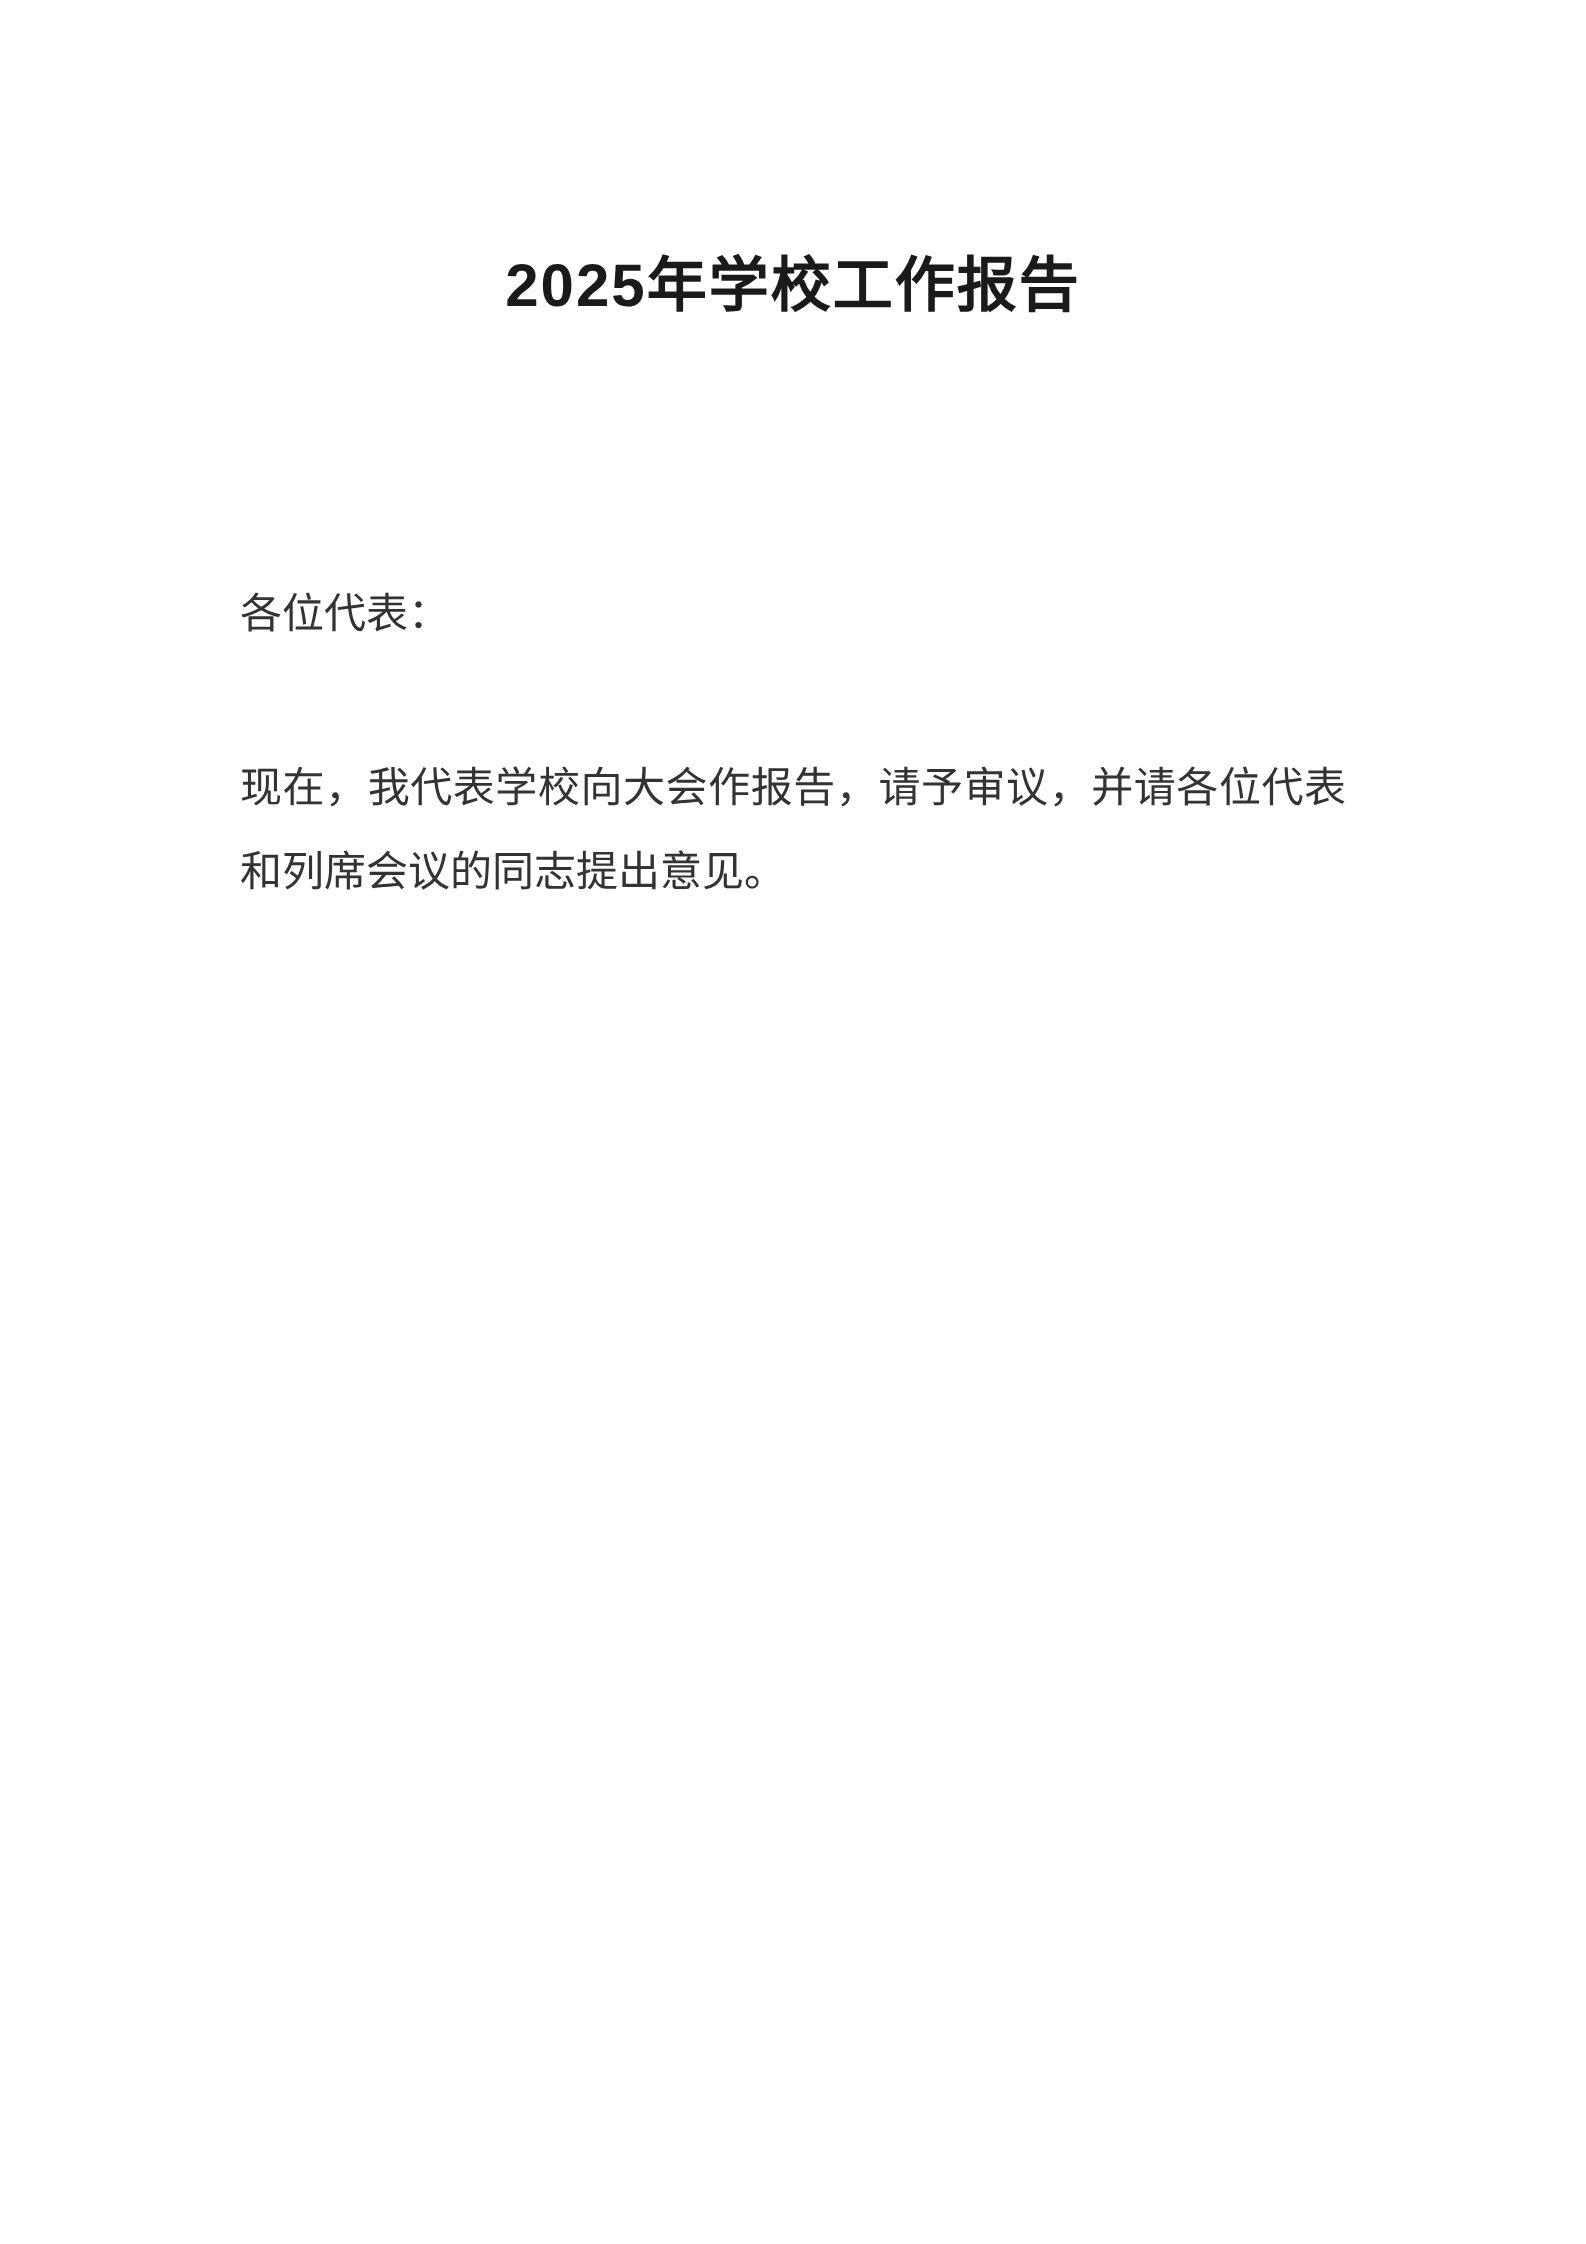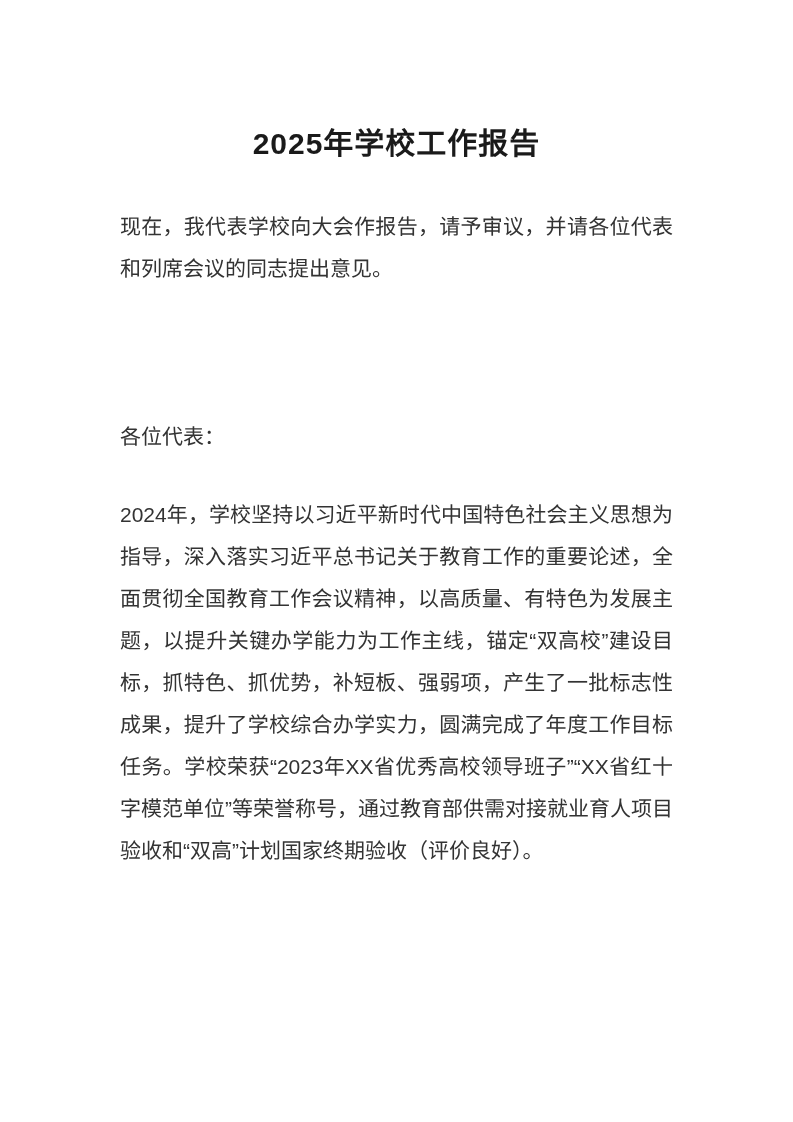--- a/index.html
+++ b/index.html
@@ -43,20 +43,19 @@
   .section-head { margin-top: 42px; font-weight: normal; }
   .section-body { margin-top: 36px; }
 </style>
 </head>
 <body>
 
 <div class="page">
 
   <h1 class="doc-title">2025年学校工作报告</h1>
 
+  <p class="body-text salutation">各位代表：</p>
+
   <p class="body-text intro-para">现在，我代表学校向大会作报告，请予审议，并请各位代表和列席会议的同志提出意见。</p>
 
-  <p class="body-text salutation">各位代表：</p>
 
-
-  <p class="body-text section-body">2024年，学校坚持以习近平新时代中国特色社会主义思想为指导，深入落实习近平总书记关于教育工作的重要论述，全面贯彻全国教育工作会议精神，以高质量、有特色为发展主题，以提升关键办学能力为工作主线，锚定“双高校”建设目标，抓特色、抓优势，补短板、强弱项，产生了一批标志性成果，提升了学校综合办学实力，圆满完成了年度工作目标任务。学校荣获“2023年XX省优秀高校领导班子”“XX省红十字模范单位”等荣誉称号，通过教育部供需对接就业育人项目验收和“双高”计划国家终期验收（评价良好）。</p>
 
 </div>
 
 </body></html>

